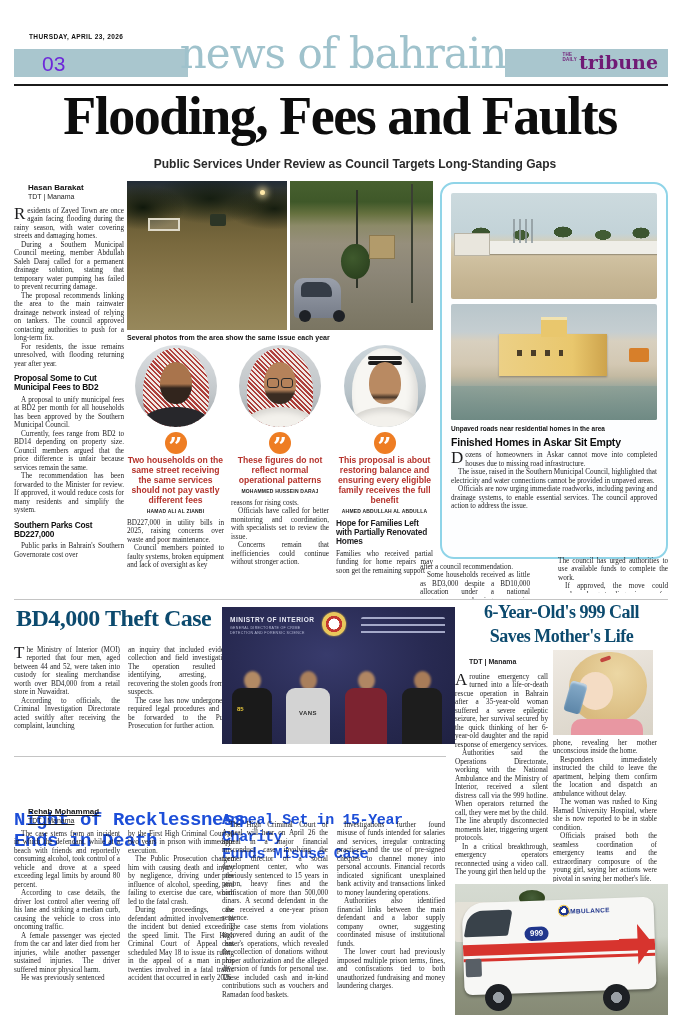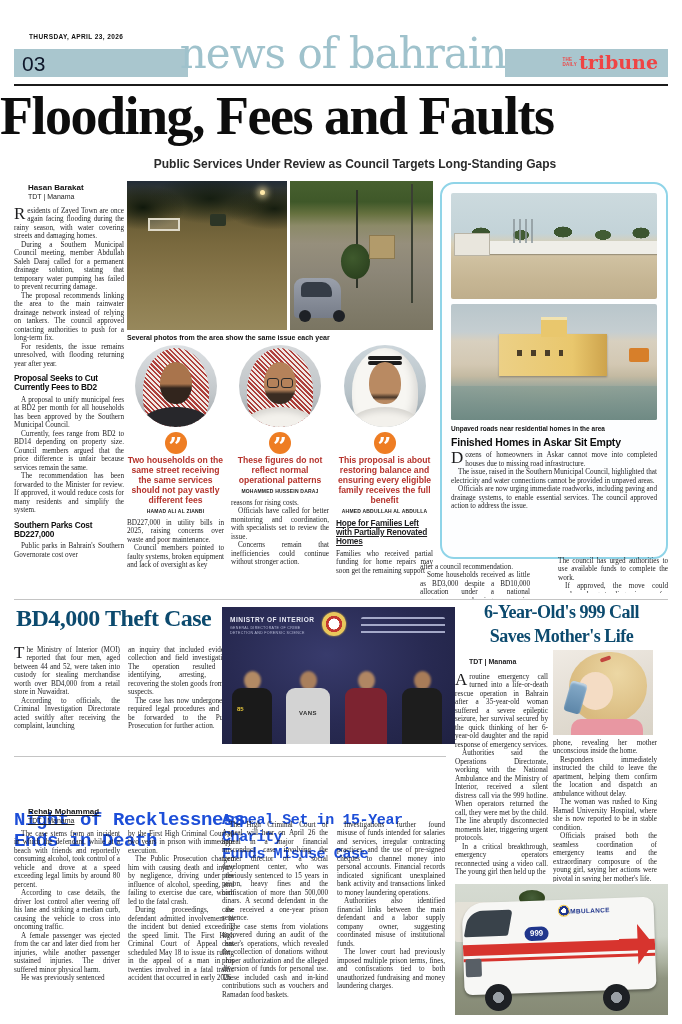--- a/index.html
+++ b/index.html
@@ -6,30 +6,30 @@
   .page{position:relative;width:682px;height:1024px;background:#fff;overflow:hidden;
         font-family:"Liberation Serif",serif;color:#1c1c1e;-webkit-text-size-adjust:none;}
   .abs{position:absolute;}
   .sans{font-family:"Liberation Sans",sans-serif;margin-left:14px;}
 
   
   .date-line{left:15px;top:33px;font-size:6.5px;font-weight:bold;letter-spacing:.4px;color:#111;}
   .band{top:49px;height:28px;background:#a9c6ce;}
   .band-left{left:14px;width:174px;}
   .band-right{left:505px;width:163px;}
-  .page-num{font-size:21px;color:#0f172a;padding:3px 0 0 8px;font-family:"Liberation Sans",sans-serif;}
+  .page-num{font-size:21px;color:#6d28d9;padding:3px 0 0 28px;font-family:"Liberation Sans",sans-serif;}
   .masthead{left:178px;top:31px;width:330px;text-align:center;font-family:"DejaVu Serif",serif;
             font-size:42px;line-height:46px;color:#9fc2cc;font-weight:400;letter-spacing:-1px;}
-  .brand{right:24px;top:52px;display:flex;align-items:center;gap:2px;color:#ef4444;}
+  .brand{right:24px;top:52px;display:flex;gap:2px;color:#701a75;}
   .brand-stack{display:flex;flex-direction:column;font-size:4.5px;line-height:5px;font-weight:bold;letter-spacing:.3px;}
   .brand-name{font-family:"DejaVu Serif",serif;font-weight:bold;font-size:19px;line-height:20px;}
   .top-rule{left:14px;top:84px;width:654px;height:2px;background:#1b1b1b;}
 
   
-  .headline{left:0;top:87px;width:680px;text-align:left;font-weight:bold;font-size:54px;
+  .headline{left:0;top:87px;width:680px;text-align:center;font-weight:bold;font-size:54px;
             line-height:58px;letter-spacing:-1.5px;color:#0d0d0d;}
   .standfirst{left:0;top:157px;width:682px;text-align:center;font-weight:bold;font-size:12px;color:#2b2b2b;}
 
   .byline-name{font-weight:bold;font-size:8px;line-height:9px;color:#111;}
   .byline-org{font-size:7px;line-height:9px;color:#222;margin-bottom:6px;}
 
   .body-text{font-size:7.2px;line-height:1.18;text-align:justify;color:#1d1d1f;overflow:hidden;}
   .p{margin:0;text-indent:7px;}
   .p.np{text-indent:0;}
   .dc{float:left;font-size:17px;line-height:14px;padding:0 2px 0 0;font-family:"Liberation Serif",serif;}
@@ -77,21 +77,21 @@
   .glasses:before,.glasses:after{content:"";position:absolute;top:0;width:10px;height:8px;border:1px solid #2b2b2b;border-radius:3px;}
   .glasses:before{left:1px;}.glasses:after{right:1px;}
   .torso{position:absolute;bottom:-12px;left:7px;width:68px;height:32px;border-radius:50% 50% 0 0;}
   .torso.dark{background:#27272b;}
   .torso.white{background:#f3f1ec;box-shadow:inset 0 4px 6px rgba(0,0,0,.12);}
   .qmark{width:22px;height:22px;border-radius:50%;background:#ee7d23;margin:5px auto 2px;overflow:hidden;color:#fff;}
   .qmark span{display:block;font-family:"DejaVu Serif",serif;font-weight:bold;font-size:24px;line-height:30px;}
   .qtext{font-family:"Liberation Sans",sans-serif;font-weight:bold;font-size:8.6px;line-height:1.16;color:#b5342c;}
   .qattr{font-family:"Liberation Sans",sans-serif;font-weight:bold;font-size:5px;color:#222;margin:3px 0 4px;letter-spacing:.2px;}
   .qbody{text-align:justify;}
-  .qsub{font-family:"Liberation Sans",sans-serif;font-weight:bold;font-size:8.3px;line-height:1.12;text-align:left;margin:2px 0 3px;letter-spacing:-.2px;text-decoration:underline;}
+  .qsub{font-family:"Liberation Sans",sans-serif;font-weight:bold;font-size:8.3px;line-height:1.12;text-align:left;margin:2px 0 3px;letter-spacing:-.2px;}
 
   
   .side-box{left:440px;top:182px;width:228px;height:377px;border:2px solid #8fd4e8;border-radius:14px;
             background:#fdfeff;padding:9px;box-sizing:border-box;}
   .boxphoto{position:relative;width:100%;overflow:hidden;border-radius:2px;}
   .unpaved{height:106px;background:linear-gradient(180deg,#ccdade 0%,#c3d3d8 38%,#d8cfb6 48%,#cfc0a0 62%,#c6b694 82%,#bfae8c 100%);}
   .unpaved .palms{position:absolute;top:30px;left:0;right:0;height:20px;
      background:radial-gradient(ellipse 15px 9px at 30px 10px,#3c5530 60%,transparent 62%),
                 radial-gradient(ellipse 13px 8px at 70px 12px,#425c34 60%,transparent 62%),
                 radial-gradient(ellipse 15px 9px at 112px 9px,#3c5530 60%,transparent 62%),
@@ -200,21 +200,21 @@
 
   <div class="abs body-text" style="left:14px;top:183px;width:110px;height:416px;">
     <div class="sans">
       <div class="byline-name">Hasan Barakat</div>
       <div class="byline-org">TDT | Manama</div>
     </div>
     <div class="p np"><span class="dc">R</span><span>esidents of Zayed Town are once again facing flooding during the rainy season, with water covering streets and damaging homes.</span></div>
     <div class="p">During a Southern Municipal Council meeting, member Abdullah Saleh Daraj called for a permanent drainage solution, stating that temporary water pumping has failed to prevent recurring damage.</div>
     <div class="p">The proposal recommends linking the area to the main rainwater drainage network instead of relying on tankers. The council approved contacting authorities to push for a long-term fix.</div>
     <div class="p">For residents, the issue remains unresolved, with flooding returning year after year.</div>
-    <div class="colhead">Proposal Seeks to Cut Currently Fees to BD2</div>
+    <div class="colhead">Proposal Some to Cut Municipal Fees to BD2</div>
     <div class="p">A proposal to unify municipal fees at BD2 per month for all households has been approved by the Southern Municipal Council.</div>
     <div class="p">Currently, fees range from BD2 to BD14 depending on property size. Council members argued that the price difference is unfair because services remain the same.</div>
     <div class="p">The recommendation has been forwarded to the Minister for review. If approved, it would reduce costs for many residents and simplify the system.</div>
     <div class="colhead">Southern Parks Cost BD227,000</div>
     <div class="p">Public parks in Bahrain's Southern Governorate cost over</div>
   </div>
 
   <div class="photo flood1" style="left:127px;top:181px;width:160px;height:149px;">
     <div class="trees"></div>
     <div class="bench"></div>

